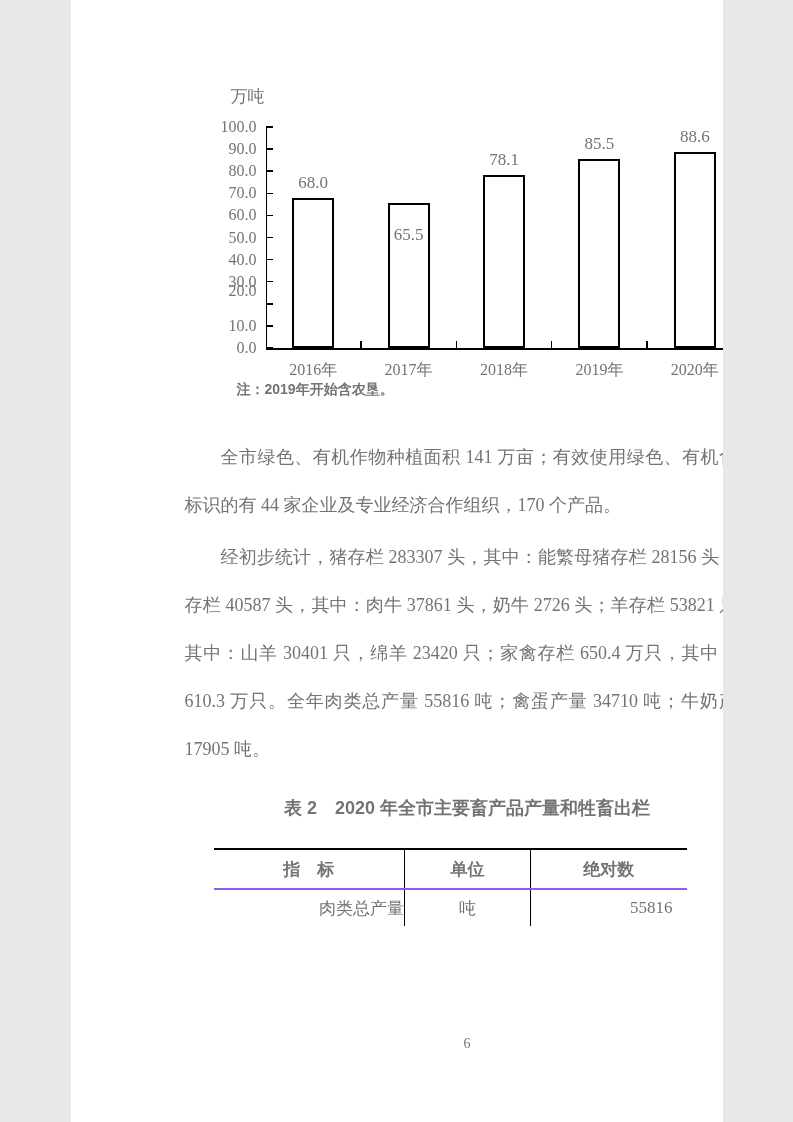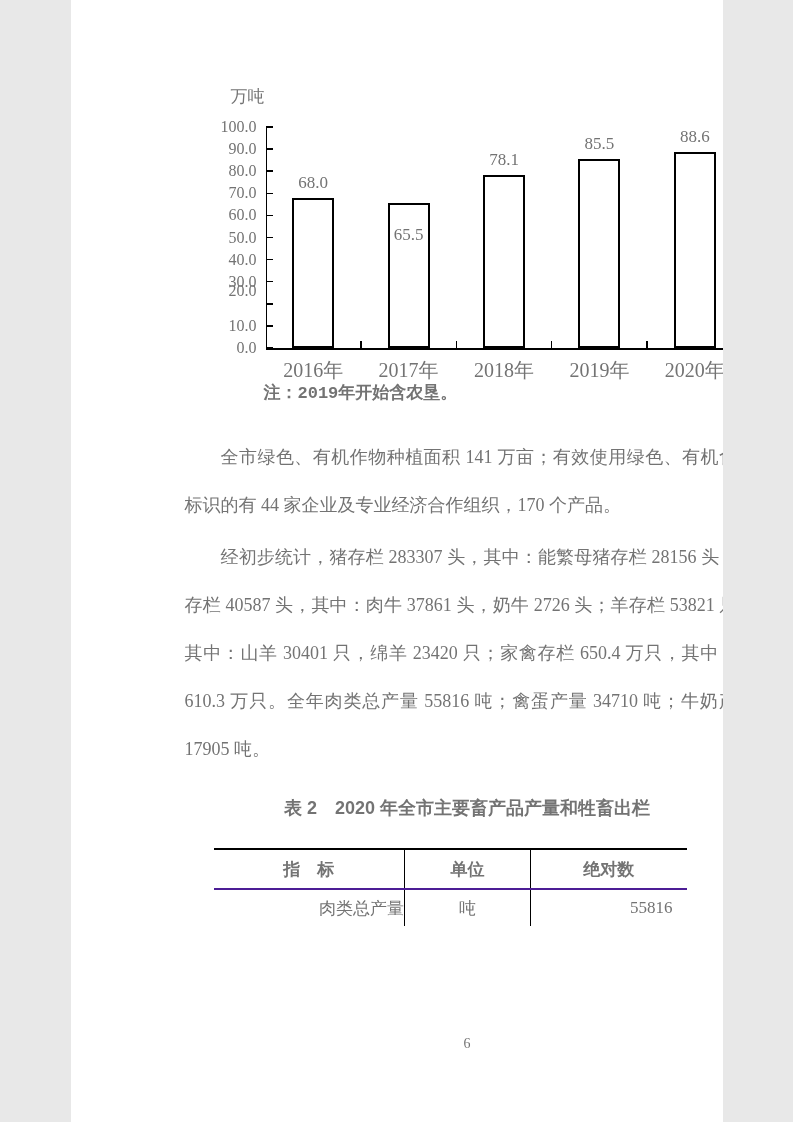--- a/index.html
+++ b/index.html
@@ -16,43 +16,43 @@
   .chart{position:absolute;left:130px;top:85px;width:610px;height:320px;}
   .chart *{position:absolute;box-sizing:border-box;}
   .unit-label{left:30px;top:0;font-size:17px;white-space:nowrap;}
   .ytick-label{left:0;width:56px;text-align:right;font-size:16px;height:18px;line-height:18px;}
   .ytick-mark{left:65px;width:7px;height:1.5px;background:#000;}
   .y-axis{left:65px;top:42px;width:1.5px;height:221.5px;background:#000;}
   .x-axis{left:65px;top:263px;width:459px;height:1.5px;background:#000;}
   .xtick-mark{width:1.5px;height:7px;background:#000;top:256px;}
   .bar{background:#fff;border:2px solid #000;top:auto;}
   .bar-value{width:90px;text-align:center;font-size:17px;height:20px;line-height:20px;}
-  .cat-label{width:96px;text-align:center;font-size:20px;top:275px;height:20px;line-height:20px;}
-  .chart-note{left:63px;top:296px;font-size:17px;font-weight:bold;
-    font-family:Liberation Mono, monospace;white-space:nowrap;}
+  .cat-label{width:96px;text-align:center;font-size:16px;top:275px;height:20px;line-height:20px;}
+  .chart-note{left:36px;top:296px;font-size:14px;font-weight:bold;
+    font-family:Liberation Sans, sans-serif;white-space:nowrap;}
   
   .body-text{
     position:absolute;left:110px;top:429px;width:579px;
     font-size:18px;line-height:48px;text-align:justify;
   }
   .body-text p{margin:4px;text-indent:2em;font-family:Liberation Serif, serif;}
   
   .table-title{
     position:absolute;left:0;top:796px;width:793px;text-align:center;
     font-family:"Liberation Sans","DejaVu Sans",sans-serif;
     font-weight:bold;font-size:18px;
   }
   .doc-table{
     position:absolute;left:143px;top:848px;width:473px;
     border-collapse:collapse;table-layout:fixed;
     border-top:2px solid #000;
     font-family:"Liberation Serif","DejaVu Serif",serif;
     font-size:17px;
   }
-  .doc-table thead tr{border-bottom:2px solid #4c1d95;}
+  .doc-table thead tr{border-bottom:2px solid #8b5cf6;}
   .doc-table th{
     font-family:"Liberation Sans","DejaVu Sans",sans-serif;
     font-weight:bold;font-size:17px;height:38px;text-align:center;padding:0;
   }
   .doc-table td{height:36px;padding:0;}
   .doc-table th.sep,.doc-table td.sep{border-left:1.5px solid #000;}
   .doc-table td.c1{text-align:right;}
   .doc-table td.c2{text-align:center;}
   .doc-table td.c3{text-align:right;padding-right:14px;}
   

